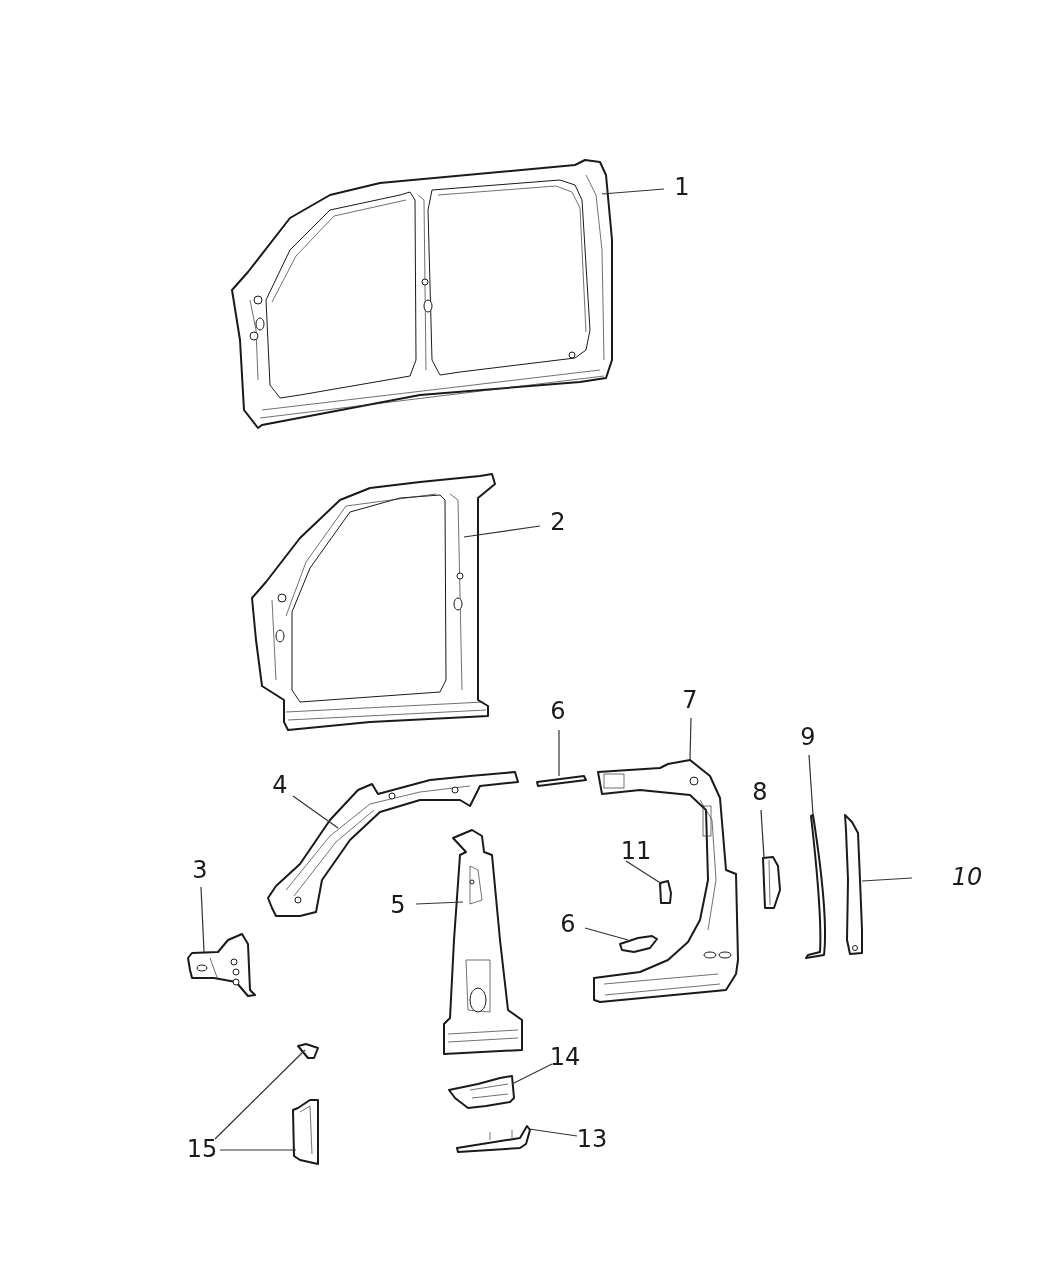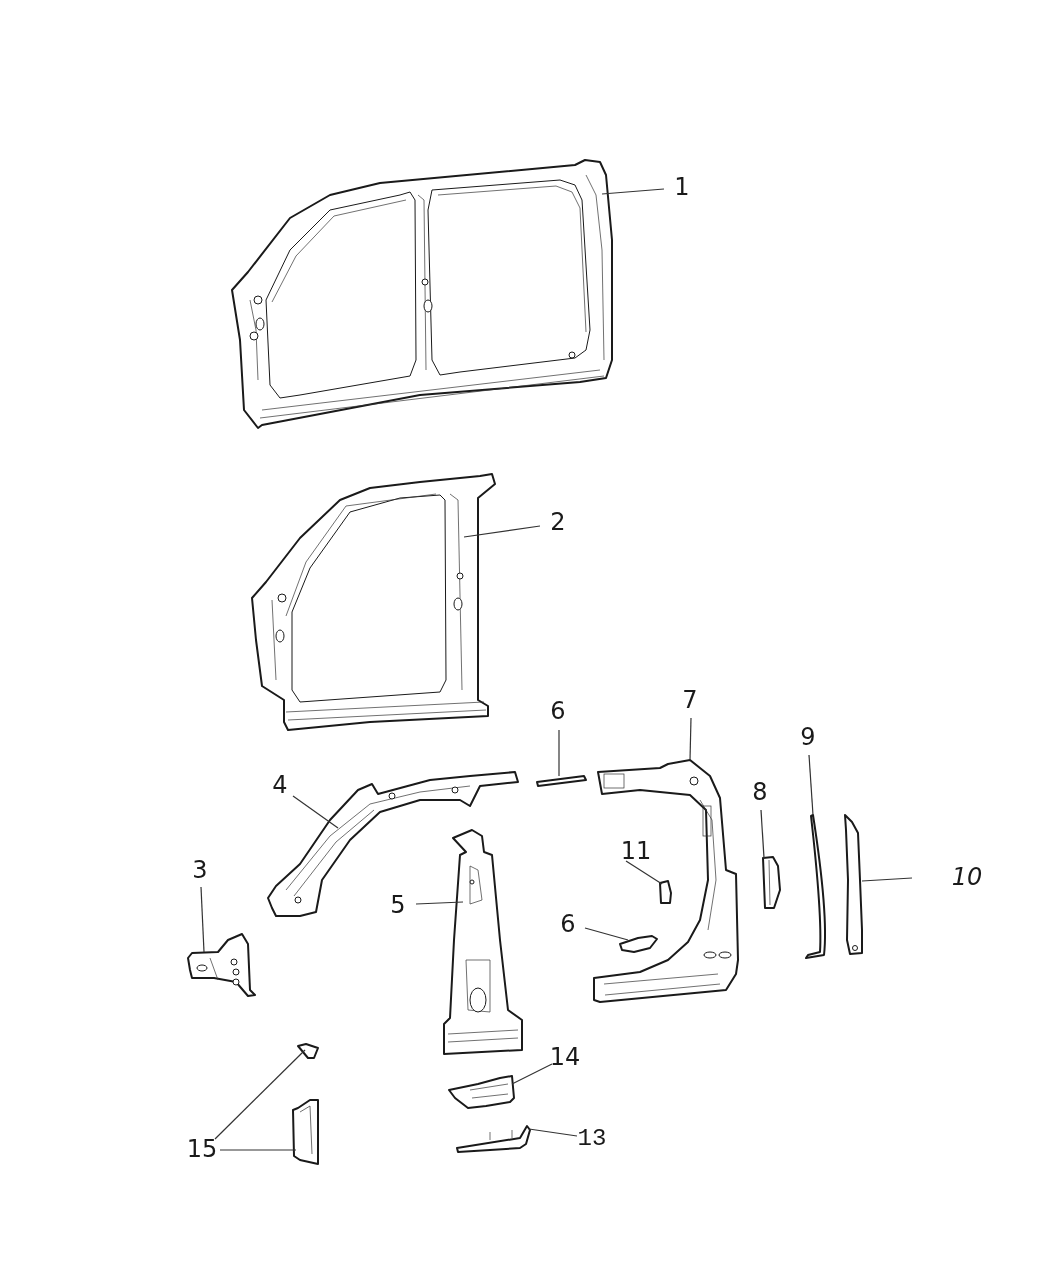--- a/index.html
+++ b/index.html
@@ -161,16 +161,16 @@
   <span class="callout-label" style="left:200px;top:870px;">3</span>
   <span class="callout-label" style="left:280px;top:785px;">4</span>
   <span class="callout-label" style="left:398px;top:905px;">5</span>
   <span class="callout-label" style="left:558px;top:711px;">6</span>
   <span class="callout-label" style="left:690px;top:700px;">7</span>
   <span class="callout-label" style="left:760px;top:792px;">8</span>
   <span class="callout-label" style="left:808px;top:737px;">9</span>
   <span class="callout-label" style="left:967px;top:877px;font-style:italic;">10</span>
   <span class="callout-label" style="left:636px;top:851px;">11</span>
   <span class="callout-label" style="left:568px;top:924px;">6</span>
-  <span class="callout-label" style="left:592px;top:1139px;font-family:Liberation Mono, monospace;">13</span>
+  <span class="callout-label" style="left:592px;top:1139px;">13</span>
   <span class="callout-label" style="left:565px;top:1057px;">14</span>
   <span class="callout-label" style="left:202px;top:1149px;">15</span>
 </div>
 
 </body></html>

